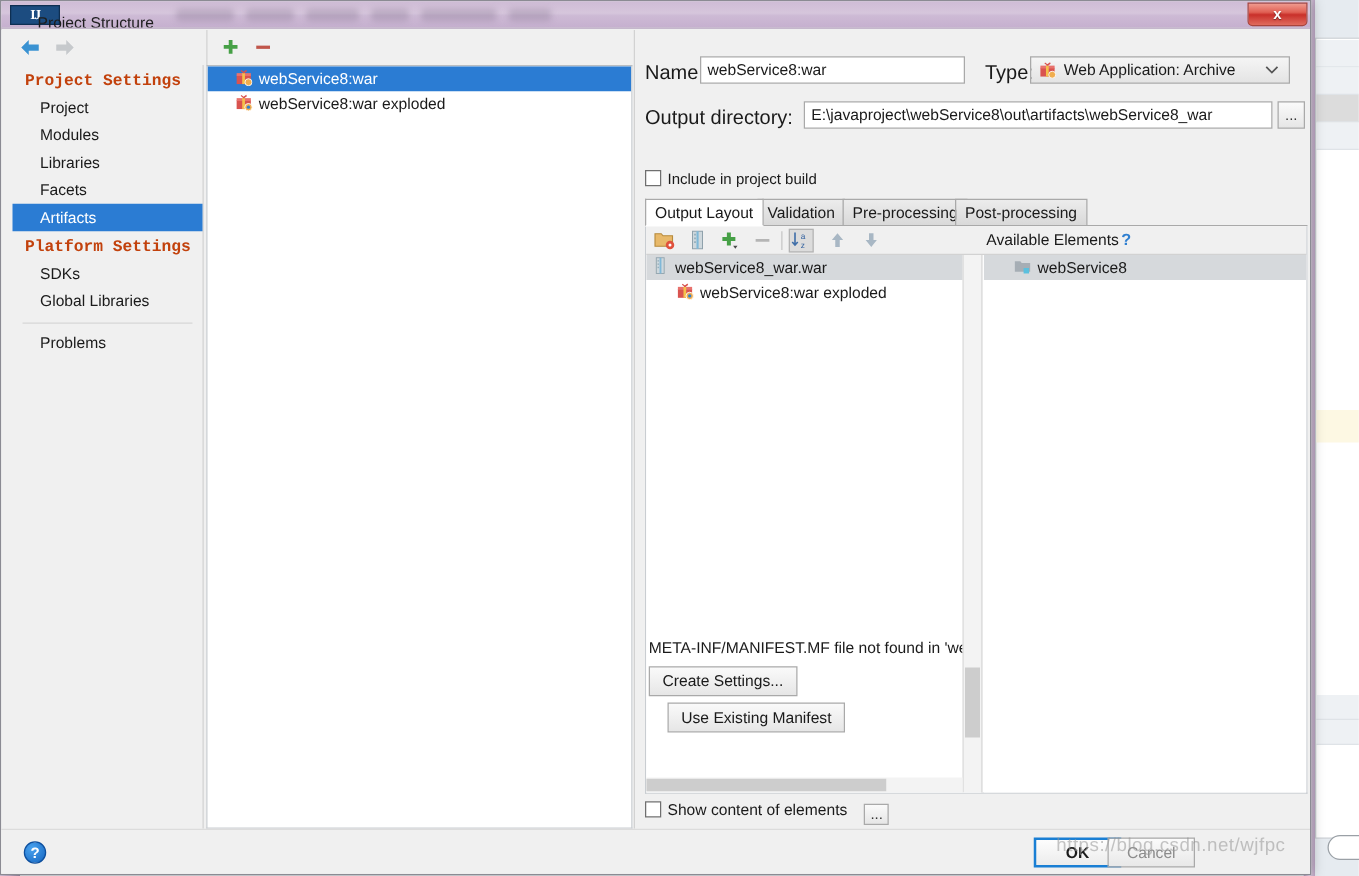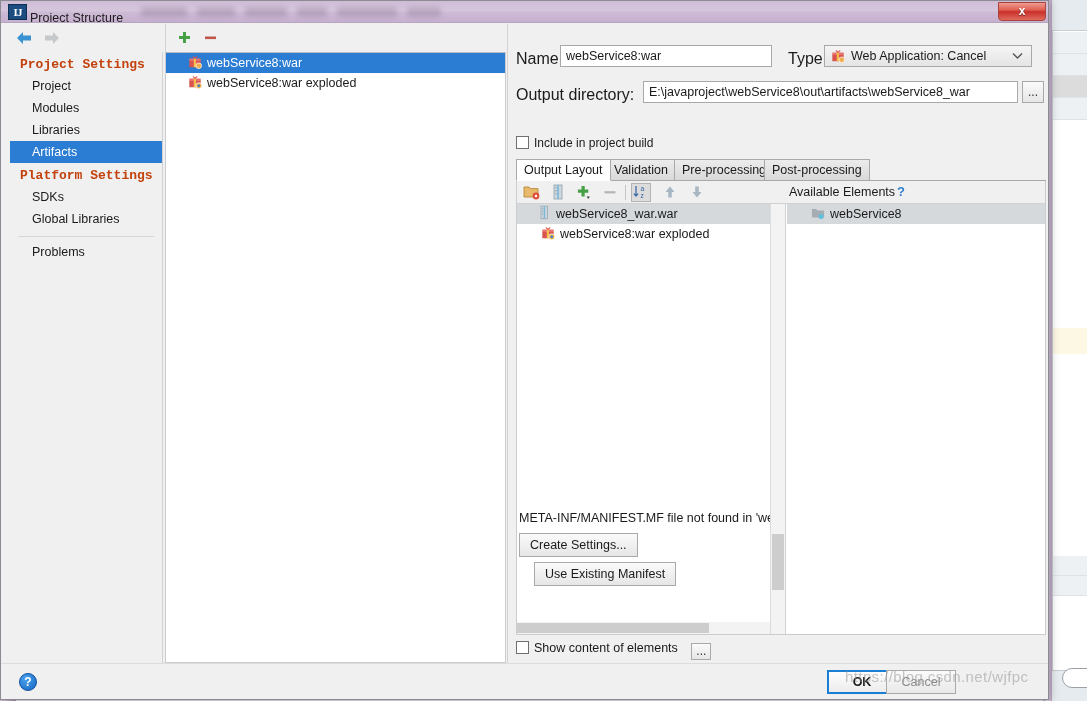--- a/index.html
+++ b/index.html
@@ -74,21 +74,21 @@
   }
   .title-blur {
     position: absolute;
     top: 6px; height: 10px;
     background: rgba(125,110,135,0.30);
     border-radius: 3px;
     filter: blur(2.5px);
   }
   #title-icon {
     position: absolute; left: 7px; top: 3px;
-    width: 19px; height: 16px;
+    width: 40px; height: 16px;
     background: #1c4c80;
     border: 1px solid #0e2f52;
     color: #fff;
     font-family: "Liberation Serif", serif;
     font-size: 11px; font-weight: bold;
     line-height: 14px; text-align: center;
     letter-spacing: -1px;
   }
   #title-text {
     position: absolute; left: 29px; top: 10px;
@@ -474,20 +474,21 @@
             <path d="M11 2 L17 8 L11 14 L11 10.5 L3 10.5 L3 5.5 L11 5.5 Z" fill="#c6c9cc"></path>
           </svg>
       </div>
     </div>
 
     <div id="sidebar">
       <div class="side-group">Project Settings</div>
       <div class="side-item">Project</div>
       <div class="side-item">Modules</div>
       <div class="side-item">Libraries</div>
+      <div class="side-item">Facets</div>
       <div class="side-item selected">Artifacts</div>
       <div class="side-group">Platform Settings</div>
       <div class="side-item">SDKs</div>
       <div class="side-item">Global Libraries</div>
       <div class="side-sep"></div>
       <div class="side-item">Problems</div>
     </div>
 
     <div id="artifact-toolbar">
       <div class="tb-plus">
@@ -538,21 +539,21 @@
       <div class="combobox" style="left:316px; top:21px; width:208px; height:22px;">
         <span style="position:absolute; left:6px; top:3px;">
           <svg width="14" height="14" viewBox="0 0 16 16">
             <rect x="1.5" y="6" width="13" height="8" fill="#d9534f"></rect>
             <rect x="1.5" y="4" width="13" height="2.6" fill="#e8726d"></rect>
             <rect x="6.6" y="4" width="2.5" height="10" fill="#f5c04a"></rect>
             <path d="M5.5 1.6 Q8 3 8 4.2 Q8 3 10.6 1.6" stroke="#d9534f" stroke-width="1.3" fill="none"></path>
             <circle cx="12.3" cy="12.3" r="3.2" fill="#f0ad4e" stroke="#fff" stroke-width="0.8"></circle>
           </svg>
         </span>
-        <span style="position:absolute; left:26px; top:3px;">Web Application: Cancel</span>
+        <span style="position:absolute; left:26px; top:3px;">Web Application: Archive</span>
         <span style="position:absolute; right:8px; top:3px;">
           <svg width="11" height="8" viewBox="0 0 11 8">
               <path d="M1 1.5 L5.5 6 L10 1.5" stroke="#555" stroke-width="1.4" fill="none"></path>
             </svg>
         </span>
       </div>
 
       <div class="fld-label" style="left:8px; top:62px;">Output directory:</div>
       <div class="txtbox" style="left:135px; top:57px; width:375px; height:22px;">E:\javaproject\webService8\out\artifacts\webService8_war</div>
       <div class="dots-btn" style="left:514px; top:57px; width:22px; height:22px; line-height:20px;">...</div>
@@ -614,21 +615,21 @@
           <div class="lt-icon" style="left:171px;">
             <svg width="18" height="16" viewBox="0 0 18 16">
                 <path d="M9 13.5 L4.5 8 L7.2 8 L7.2 2.5 L10.8 2.5 L10.8 8 L13.5 8 Z" fill="#a8b7c4"></path>
               </svg>
           </div>
           <div class="avail-title" style="left:272px;">Available Elements</div>
           <div class="help-q" style="left:380px;">?</div>
         </div>
 
         <div id="tree-left">
-          <div class="tree-row sel-gray" style="padding-left:20px;">
+          <div class="tree-row sel-gray" style="padding-left:4px;">
             <span>
               <svg width="14" height="15" viewBox="0 0 16 16">
                 <rect x="4.6" y="0.8" width="7.2" height="14.4" fill="#cfd8dd" stroke="#8fa1ab" stroke-width="0.8"></rect>
                 <rect x="7.6" y="0.8" width="1.7" height="14.4" fill="#7fb8d8"></rect>
                 <rect x="5.8" y="3" width="1.1" height="1.3" fill="#89a7b6"></rect>
                 <rect x="5.8" y="6" width="1.1" height="1.3" fill="#89a7b6"></rect>
                 <rect x="5.8" y="9" width="1.1" height="1.3" fill="#89a7b6"></rect>
               </svg>
             </span>
             <span class="lbl">webService8_war.war</span>

